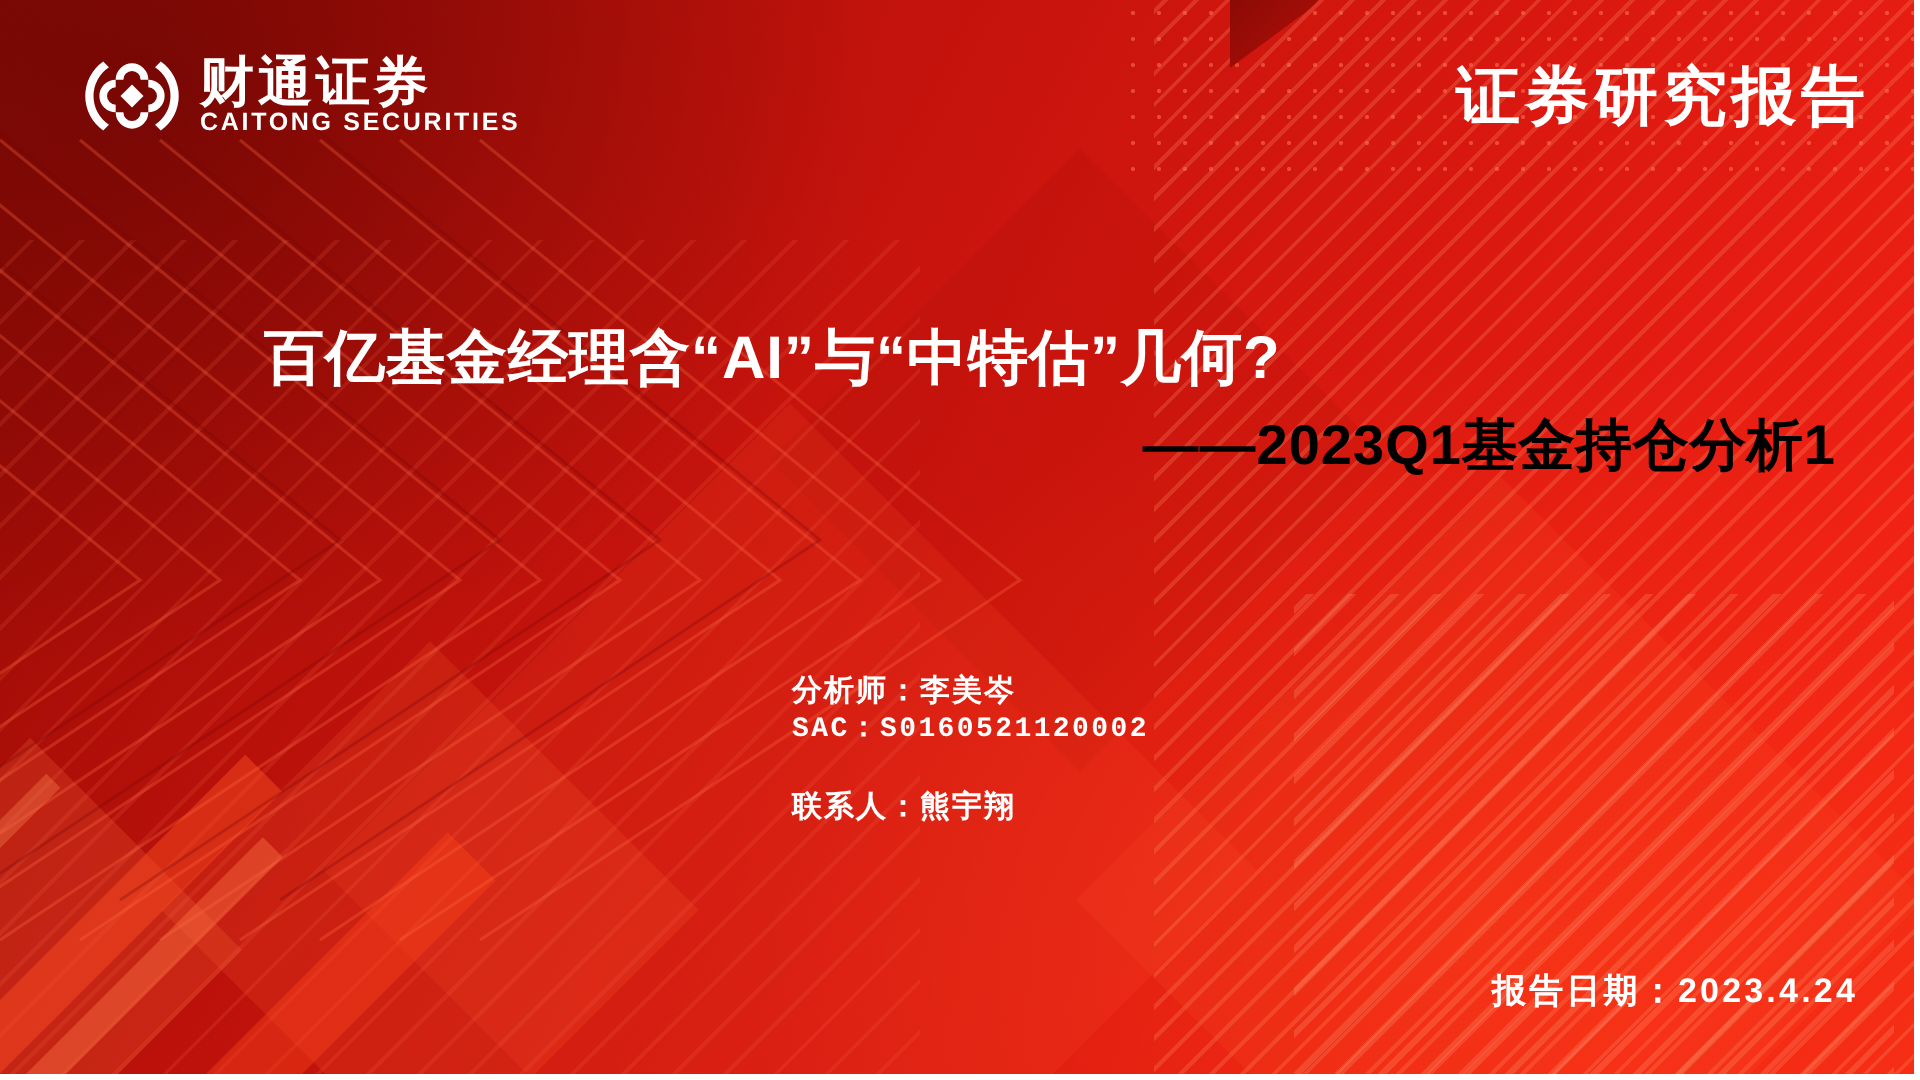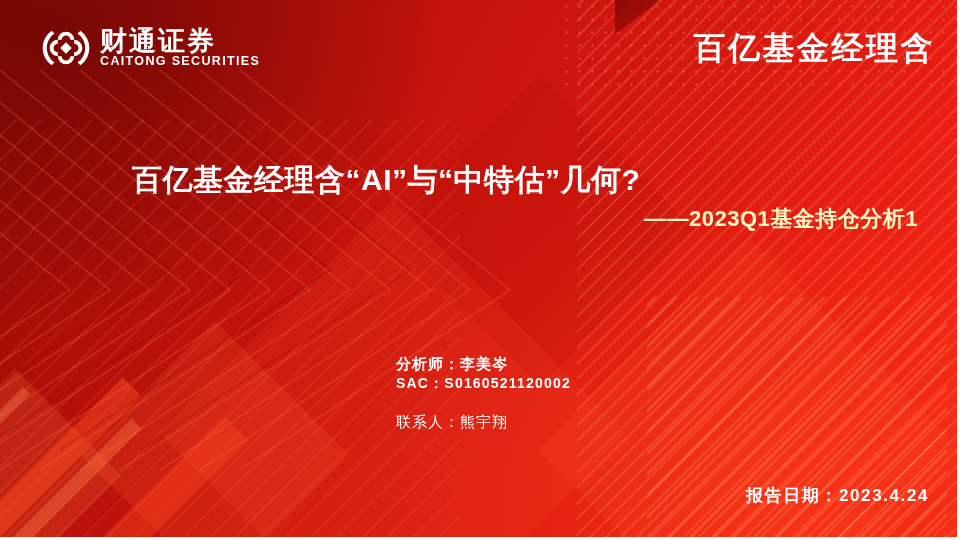--- a/index.html
+++ b/index.html
@@ -234,56 +234,57 @@
   }
   .title-line1 {
     color: #ffffff;
     font-size: 30px;
     font-weight: 700;
     letter-spacing: 0.5px;
     line-height: 1.34;
     white-space: nowrap;
   }
   .title-line2 {
-    color: #fef9c3;
-    font-size: 22px;
+    color: #000000;
+    font-size: 28px;
     font-weight: 700;
     letter-spacing: 0.5px;
     line-height: 1.34;
     text-align: right;
     white-space: nowrap;
     margin-top: 4px;
   }
 
   
   .analyst-block {
     position: absolute;
     left: 396px;
-    top: 354px;
+    top: 336px;
     z-index: 6;
     color: #ffffff;
   }
   .analyst-name {
     font-size: 15px;
     font-weight: 700;
     letter-spacing: 1px;
     line-height: 1.35;
     white-space: nowrap;
   }
   .analyst-sac {
     font-size: 14px;
     font-weight: 700;
     letter-spacing: 1.2px;
     line-height: 1.3;
     white-space: nowrap;
     margin-top: 0px;
+    font-family: Liberation Mono, monospace;
   }
   .analyst-contact {
     font-size: 15px;
-    font-weight: 400;
+    font-weight: 700;
     letter-spacing: 1px;
     line-height: 1.35;
     white-space: nowrap;
     margin-top: 20px;
   }
 
   
   .date-line {
     position: absolute;
     right: 28px;
@@ -369,21 +370,21 @@
 
           <path d="M50 38 L62 50 L50 62 L38 50 Z"></path>
         </g>
       </svg>
       <div class="brand-text">
         <div class="brand-cn">财通证券</div>
         <div class="brand-en">CAITONG SECURITIES</div>
       </div>
     </div>
 
-    <div class="header-tag">百亿基金经理含</div>
+    <div class="header-tag">证券研究报告</div>
   </div>
 
   <div class="title-block">
     <div class="title-line1">百亿基金经理含“AI”与“中特估”几何?</div>
     <div class="title-line2">——2023Q1基金持仓分析1</div>
   </div>
 
   <div class="analyst-block">
     <div class="analyst-name">分析师：李美岑</div>
     <div class="analyst-sac">SAC：S0160521120002</div>

